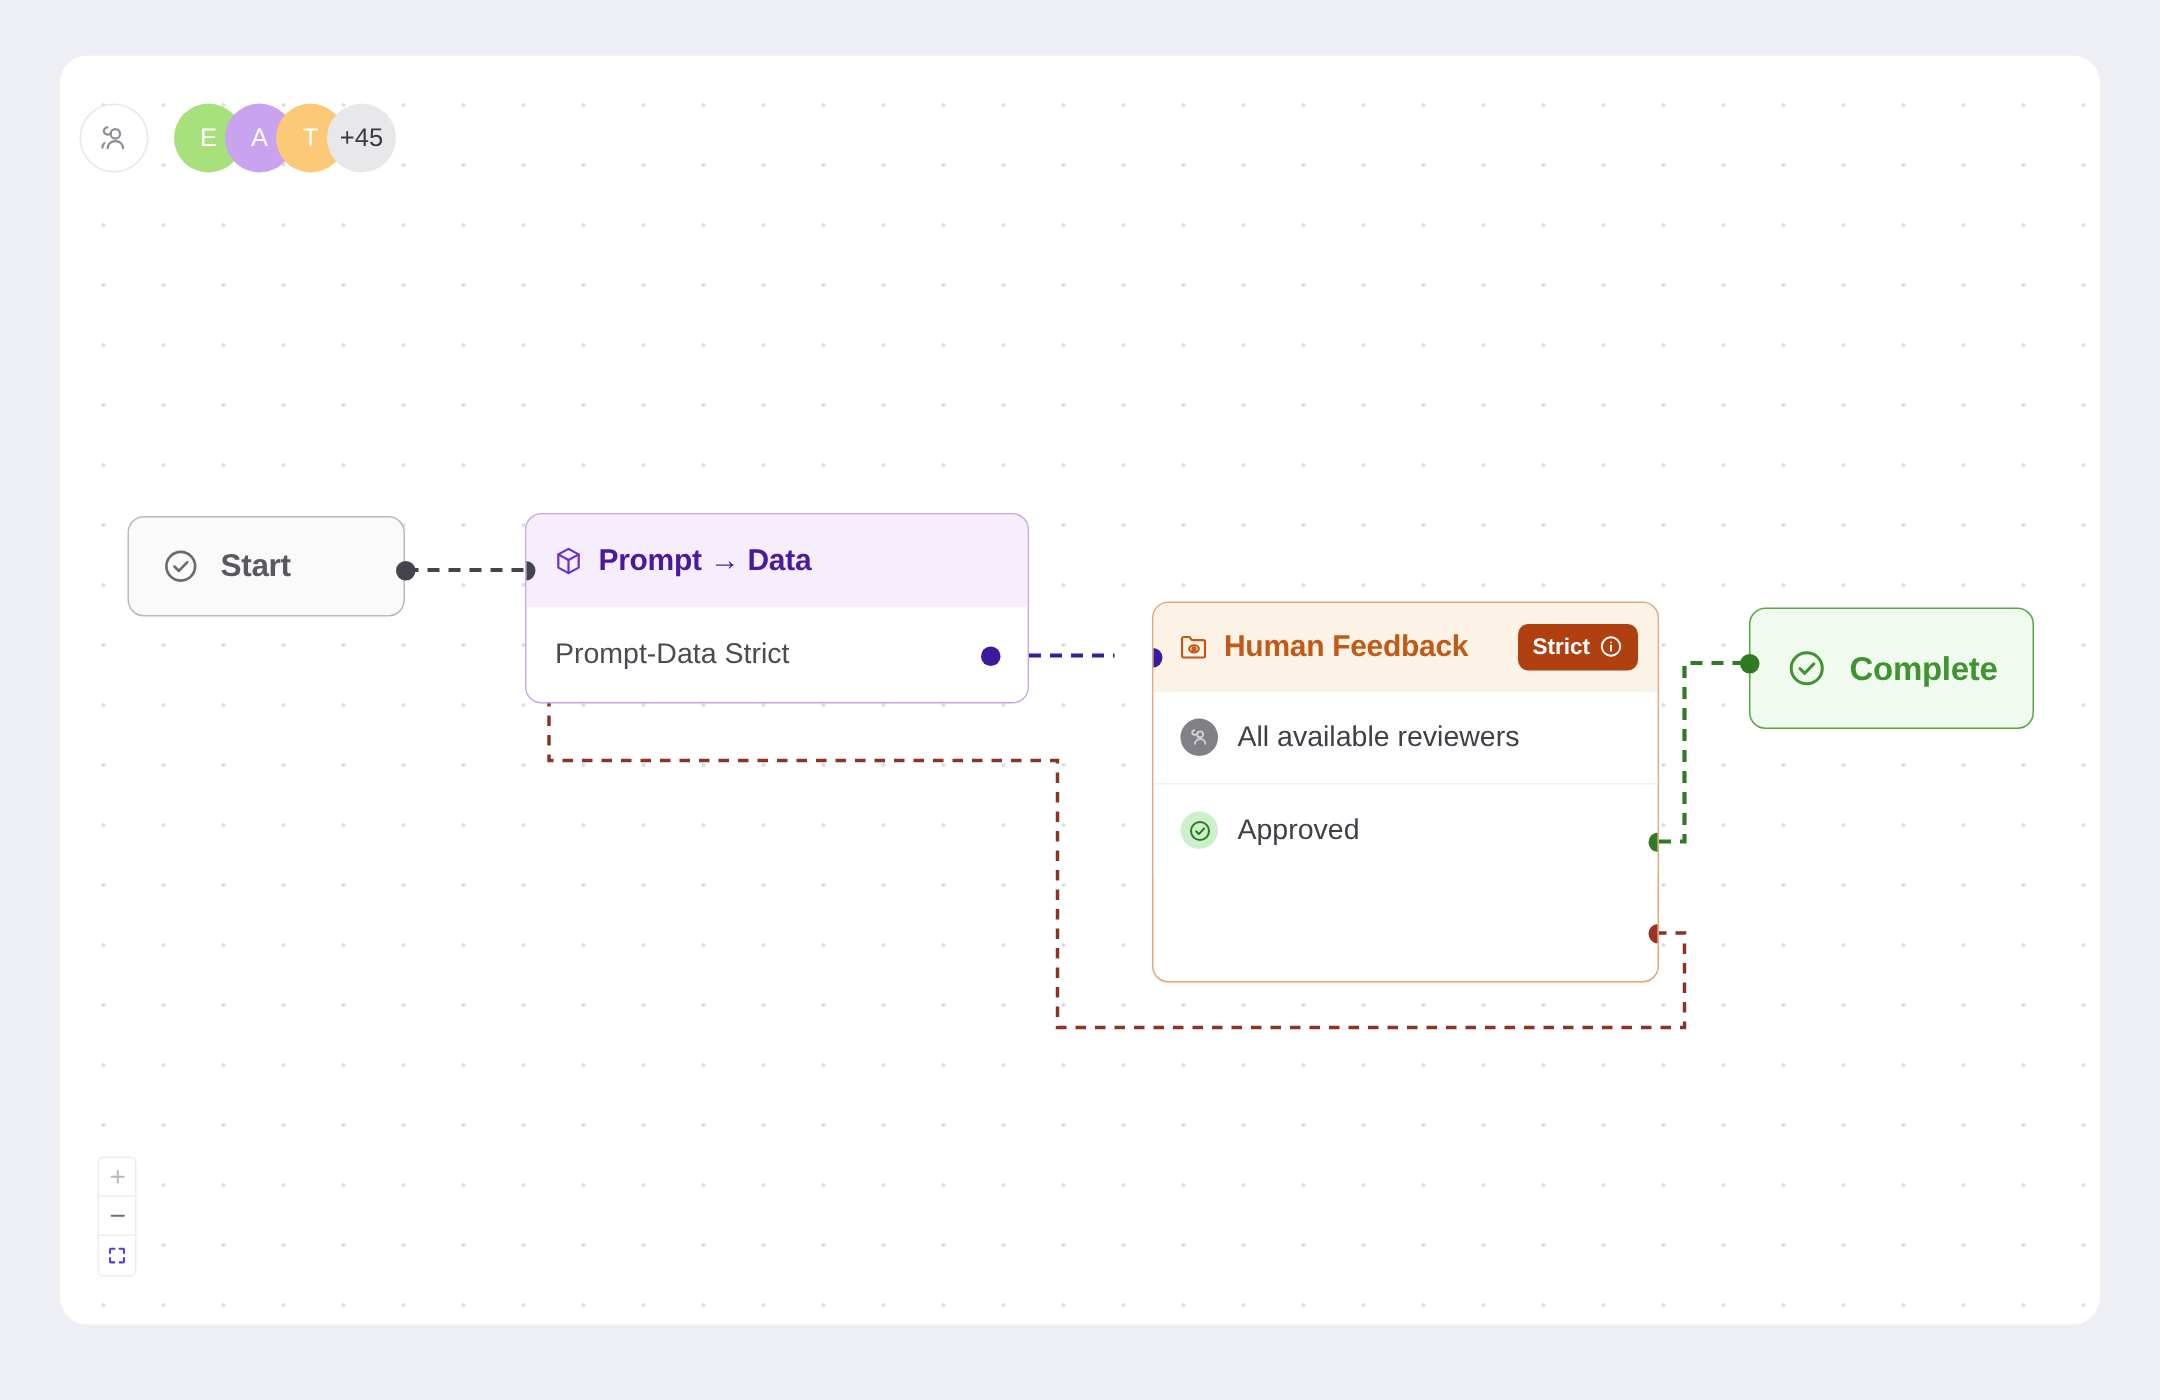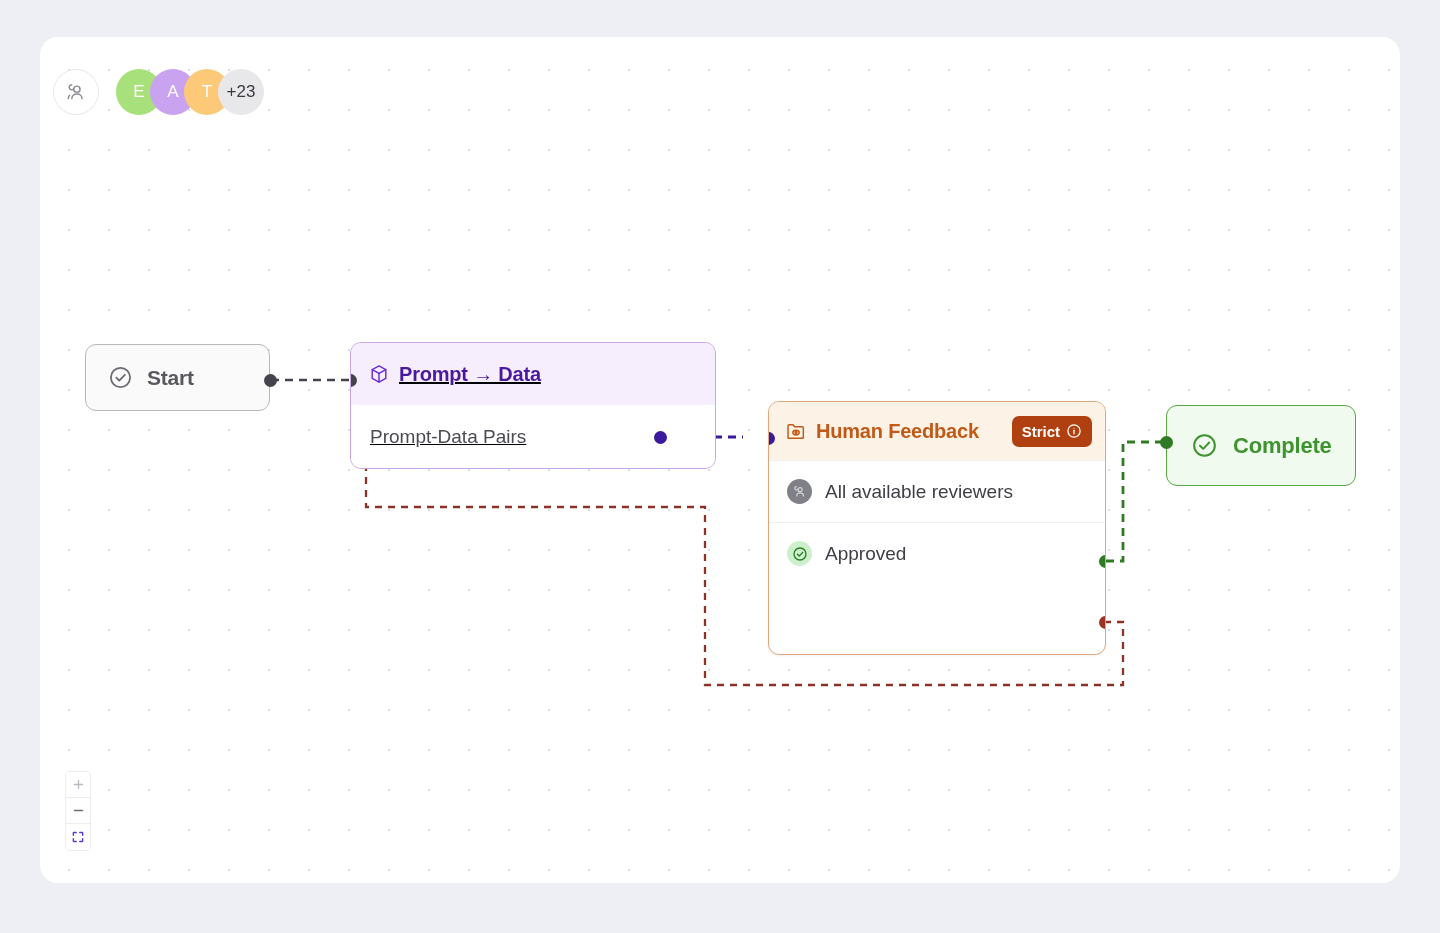--- a/index.html
+++ b/index.html
@@ -108,26 +108,25 @@
     font-size: 21px;
     font-weight: bold;
     color: #58585f;
     letter-spacing: -0.2px;
   }
 
   
   #node-prompt {
     left: 310px;
     top: 305px;
-    width: 366px;
+    width: 336px;
     height: 127px;
     background: #ffffff;
     border: 1.6px solid #c9a6e8;
     overflow: hidden;
-    text-decoration: underline;
   }
   #node-prompt .hdr {
     height: 62px;
     background: #f6eefc;
     display: flex;
     align-items: center;
     padding-left: 17px;
     gap: 9px;
   }
   .node-title-prompt {
@@ -300,21 +299,21 @@
       <div class="avatar" style="background:#a8e07c;">
         <span>E</span>
       </div>
       <div class="avatar" style="background:#c9a2f0;">
         <span>A</span>
       </div>
       <div class="avatar" style="background:#fbc978;">
         <span>T</span>
       </div>
       <div class="avatar more" style="background:#e8e8ea;">
-        <span>+23</span>
+        <span>+45</span>
       </div>
     </div>
 
     <div class="node" id="node-start">
       <svg width="25" height="25" viewBox="0 0 24 24" fill="none" stroke="#6a6a72" stroke-width="1.7" stroke-linecap="round" stroke-linejoin="round">
         <circle cx="12" cy="12" r="9.2"></circle>
         <path d="M8 12.2l2.8 2.8L16.2 9.4"></path>
       </svg>
       <span class="node-title-start">Start</span>
       <div class="handle dark" style="left:178px; top:29px;"></div>
@@ -323,21 +322,21 @@
     <div class="node" id="node-prompt">
       <div class="hdr">
         <svg width="22" height="22" viewBox="0 0 24 24" fill="none" stroke="#6a2fd0" stroke-width="1.6" stroke-linecap="round" stroke-linejoin="round">
           <path d="M12 3.2l7.4 4v9.6L12 20.8 4.6 16.8V7.2z"></path>
           <path d="M4.6 7.2L12 11.3l7.4-4.1"></path>
           <path d="M12 11.3v9.5"></path>
         </svg>
         <span class="node-title-prompt">Prompt → Data</span>
       </div>
       <div class="body">
-        <span class="prompt-row-label">Prompt-Data Pairs</span>
+        <span class="prompt-row-label">Prompt-Data Strict</span>
       </div>
       <div class="handle dark" style="left:-7px; top:31px;"></div>
       <div class="handle purple" style="left:303px; top:88px;"></div>
     </div>
 
     <div class="node" id="node-hf">
       <div class="hdr">
         <svg width="22" height="22" viewBox="0 0 24 24" fill="none" stroke="#c25a17" stroke-width="1.6" stroke-linecap="round" stroke-linejoin="round">
           <path d="M3.3 19V6.4a1.3 1.3 0 0 1 1.3-1.3h4.1l1.8 2.3h8.2a1.3 1.3 0 0 1 1.3 1.3V19a1 1 0 0 1-1 1H4.3a1 1 0 0 1-1-1z"></path>
           <ellipse cx="12" cy="13.7" rx="3.5" ry="2.6"></ellipse>

